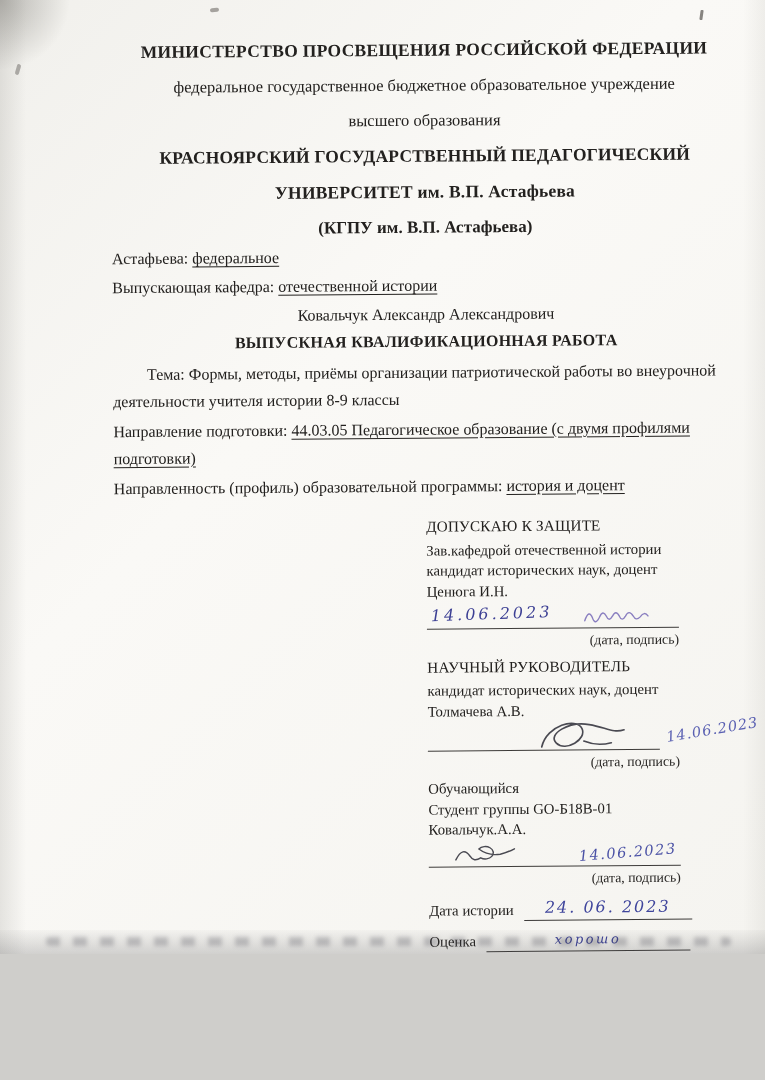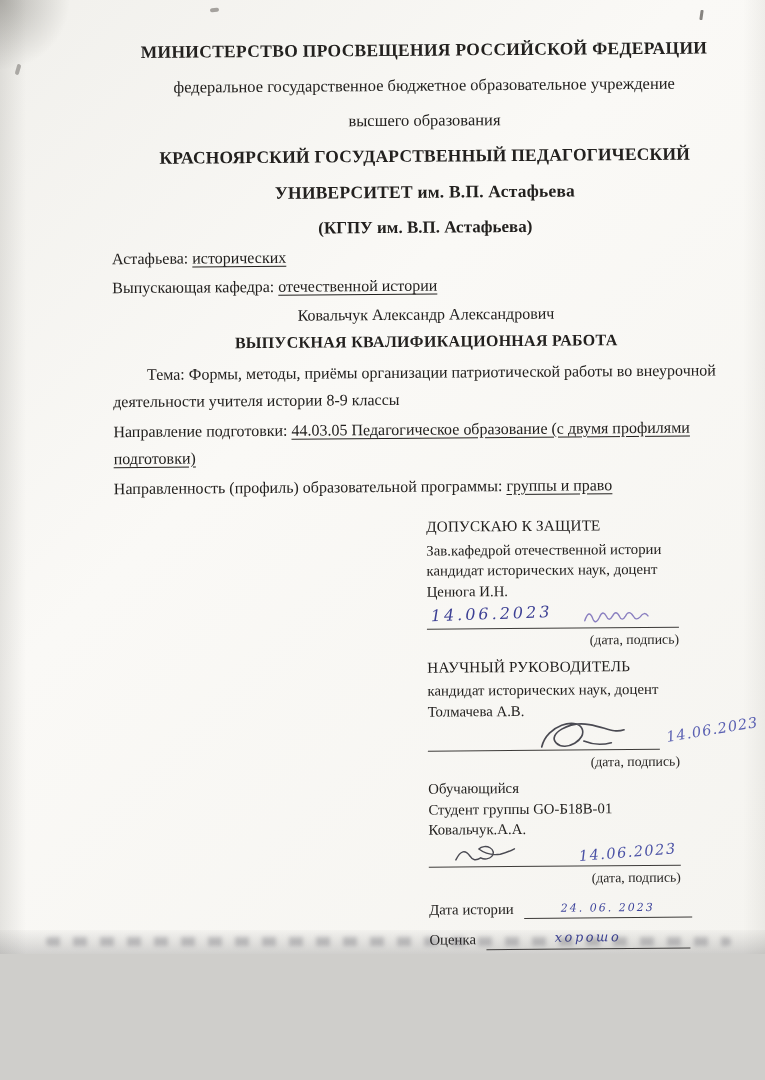--- a/index.html
+++ b/index.html
@@ -43,21 +43,21 @@
   .hw { font-family:"DejaVu Serif", serif; font-style:italic; }
   .date-head { position:absolute; left:4px; bottom:2px; font-size:16px; letter-spacing:3px; color:#3d4094; transform:rotate(-1.5deg); white-space:nowrap; }
   .sig-head { position:absolute; right:12px; bottom:-2px; }
   .sig-sup { position:absolute; right:20px; bottom:-10px; }
   .date-sup { position:absolute; left:calc(100% + 6px); bottom:8px; font-size:14.5px; letter-spacing:1px; color:#5a60b2; transform:rotate(-9deg); white-space:nowrap; }
   .sig-stud { position:absolute; left:20px; bottom:-3px; }
   .date-stud { position:absolute; right:4px; bottom:3px; font-size:14.5px; letter-spacing:1.5px; color:#4a51a5; transform:rotate(-4deg); white-space:nowrap; }
 
   .def-row { display:flex; align-items:flex-end; gap:10px; margin-top:8px; font-size:14.8px; }
   .def-line { width:168px; border-bottom:1.4px solid #3c3a38; text-align:center; padding-bottom:1px; }
-  .def-line .hw { font-size:11px; letter-spacing:2px; color:#3f459c; white-space:nowrap;margin-top:37px; }
+  .def-line .hw { font-size:16px; letter-spacing:2px; color:#3f459c; white-space:nowrap;margin-top:37px; }
   .grade-line { width:204px; border-bottom:1.4px solid #3c3a38; text-align:center; padding-bottom:1px; }
   .grade-line .hw { font-size:13px; letter-spacing:2.5px; color:#3f459c; }
 
   .footer { text-align:center; font-size:16px; margin-top:50px; }
 
   
   .mark-topleft { position:absolute; left:16px; top:64px; width:4px; height:11px; background:#8f8c88; border-radius:2px; transform:rotate(16deg); opacity:.7; }
   .mark-topcenter { position:absolute; left:210px; top:8px; width:9px; height:4px; background:#6f6d68; border-radius:2px; transform:rotate(-6deg); opacity:.6; }
   .mark-topright { position:absolute; right:62px; top:10px; width:3px; height:10px; background:#55534f; border-radius:1px; transform:rotate(8deg); opacity:.7; }
   .scan-bottom { position:absolute; left:0; right:0; bottom:0; height:24px;
@@ -80,39 +80,39 @@
 
     <div class="hdr hdr-b hdr-ministry">МИНИСТЕРСТВО ПРОСВЕЩЕНИЯ РОССИЙСКОЙ ФЕДЕРАЦИИ</div>
     <div class="hdr hdr-inst">федеральное государственное бюджетное образовательное учреждение</div>
     <div class="hdr hdr-level">высшего образования</div>
     <div class="hdr hdr-b hdr-uni">КРАСНОЯРСКИЙ ГОСУДАРСТВЕННЫЙ ПЕДАГОГИЧЕСКИЙ</div>
     <div class="hdr hdr-b hdr-uni">УНИВЕРСИТЕТ им. В.П. Астафьева</div>
     <div class="hdr hdr-b hdr-abbr">(КГПУ им. В.П. Астафьева)</div>
 
     <div class="field">
       <span>Астафьева:</span>
-      <span class="u">исторических</span>
+      <span class="u">федеральное</span>
     </div>
     <div class="field">
       <span>Выпускающая кафедра:</span>
       <span class="u">отечественной истории</span>
     </div>
 
     <div class="author">Ковальчук Александр Александрович</div>
     <div class="worktype">ВЫПУСКНАЯ КВАЛИФИКАЦИОННАЯ РАБОТА</div>
 
     <p class="topic">Тема: Формы, методы, приёмы организации патриотической работы во внеурочной деятельности учителя истории  8-9 классы</p>
 
     <p class="prog">
       <span>Направление подготовки:</span>
       <span class="u">44.03.05 Педагогическое образование (с двумя профилями подготовки)</span>
     </p>
     <p class="prog">
       <span>Направленность (профиль) образовательной программы:</span>
-      <span class="u">группы и право</span>
+      <span class="u">история и доцент</span>
     </p>
 
     <div class="approval">
 
       <div class="appr-title">ДОПУСКАЮ К ЗАЩИТЕ</div>
       <div class="appr-line">Зав.кафедрой отечественной истории</div>
       <div class="appr-line">кандидат исторических наук, доцент</div>
       <div class="appr-line">Ценюга И.Н.</div>
 
       <div class="sig-line">

